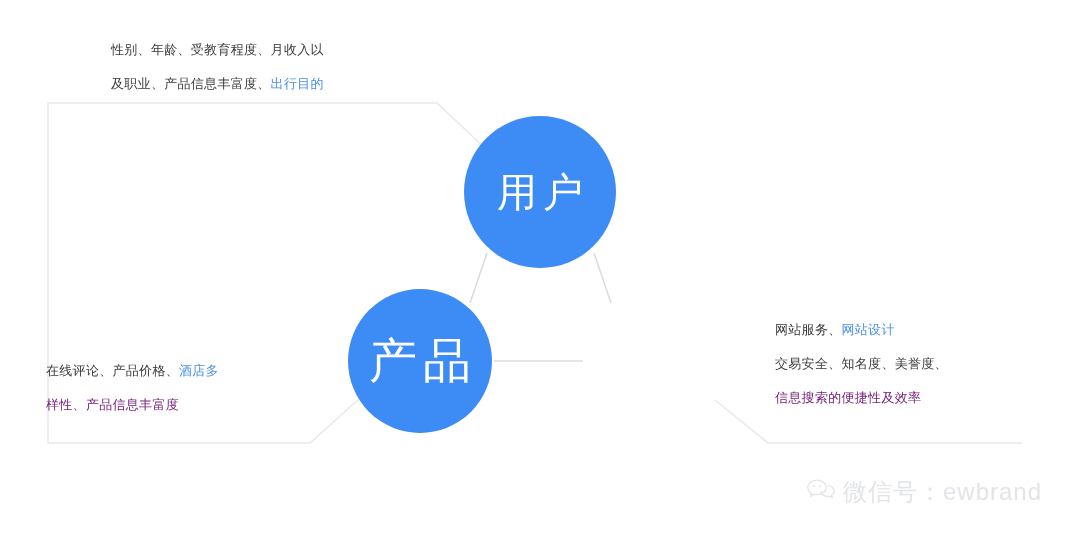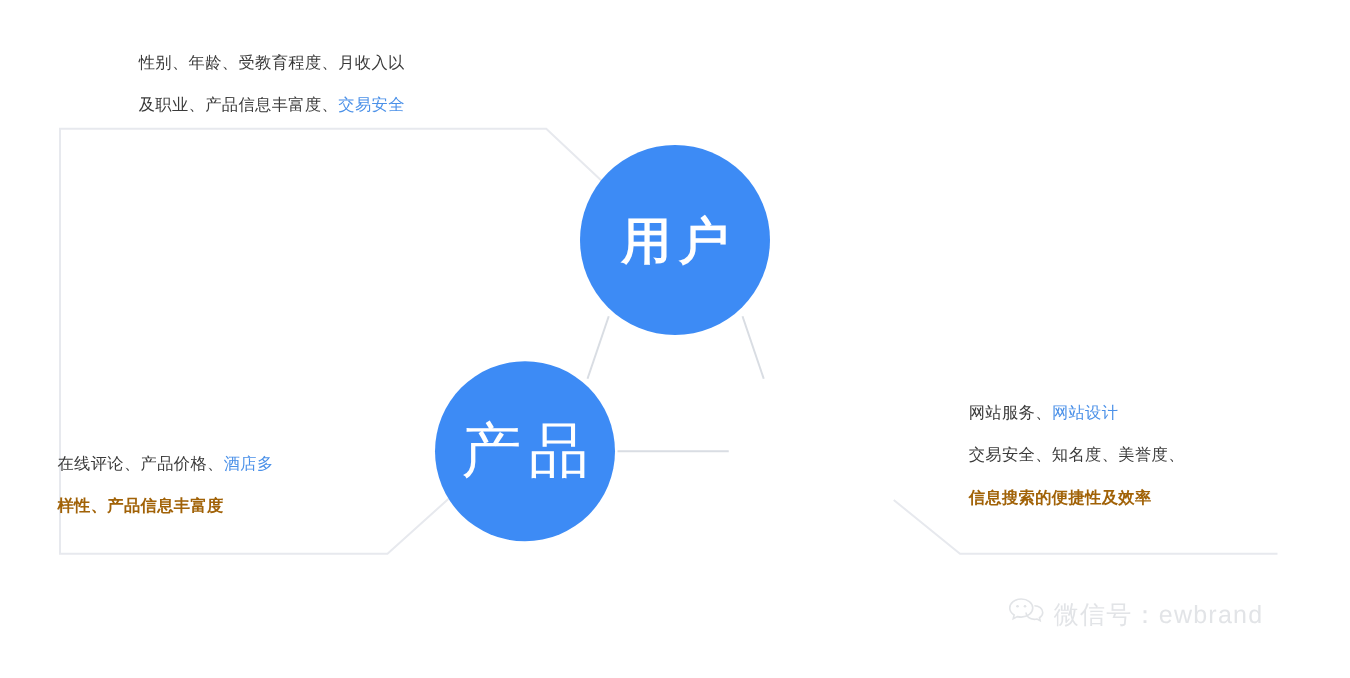--- a/index.html
+++ b/index.html
@@ -41,31 +41,31 @@
   
   .note{
     position:absolute;
     font-size:13px;
     line-height:34px;
     color:#3a3a3a;
     white-space:nowrap;
     letter-spacing:.3px;
   }
   .note .hi{color:#4a90e8;}
-  .note .hi-bold{color:#a16207;font-weight:bold;}
+  .note .hi-bold{color:#701a75;font-weight:normal;}
   .note-top{left:111px;top:33px;}
   .note-left{left:46px;top:354px;}
   .note-right{left:775px;top:313px;}
 
   
   #watermark{
     position:absolute;left:806px;top:476px;
     display:flex;align-items:center;gap:7px;
     color:#e2e4e7;
-    font-size:20px;
+    font-size:24px;
     letter-spacing:1px;
     user-select:none;
   }
   #watermark .wm-text{color:#e2e4e7;}
 </style>
 </head>
 <body>
 
 <div id="stage">
 
@@ -77,35 +77,35 @@
       <line x1="494" y1="361" x2="583" y2="361"></line>
     </g>
 
     <polyline fill="none" stroke="#e7e9ee" stroke-width="1.6" points="112,103 437,103 487,150"></polyline>
 
     <polyline fill="none" stroke="#e7e9ee" stroke-width="1.6" points="112,103 48,103 48,443 310,443 360,398"></polyline>
 
     <polyline fill="none" stroke="#e7e9ee" stroke-width="1.6" points="715,400 768,443 1022,443"></polyline>
   </svg>
 
-  <div class="node node-user" style="background:#3d8bf5;font-weight:bold;">
+  <div class="node node-user" style="background:#3d8bf5;">
     <span>用户</span>
   </div>
 
   <div class="node node-product" style="background:#3d8bf5;">
     <span>产品</span>
   </div>
 
 
   <div class="note note-top">
     <div>
       <span>性别、年龄、受教育程度、月收入以</span>
     </div>
     <div>
-      <span>及职业、产品信息丰富度、</span><span class="hi">交易安全</span>
+      <span>及职业、产品信息丰富度、</span><span class="hi">出行目的</span>
     </div>
   </div>
 
   <div class="note note-left">
     <div>
       <span>在线评论、产品价格、</span><span class="hi">酒店多</span>
     </div>
     <div>
       <span class="hi-bold">样性、产品信息丰富度</span>
     </div>

